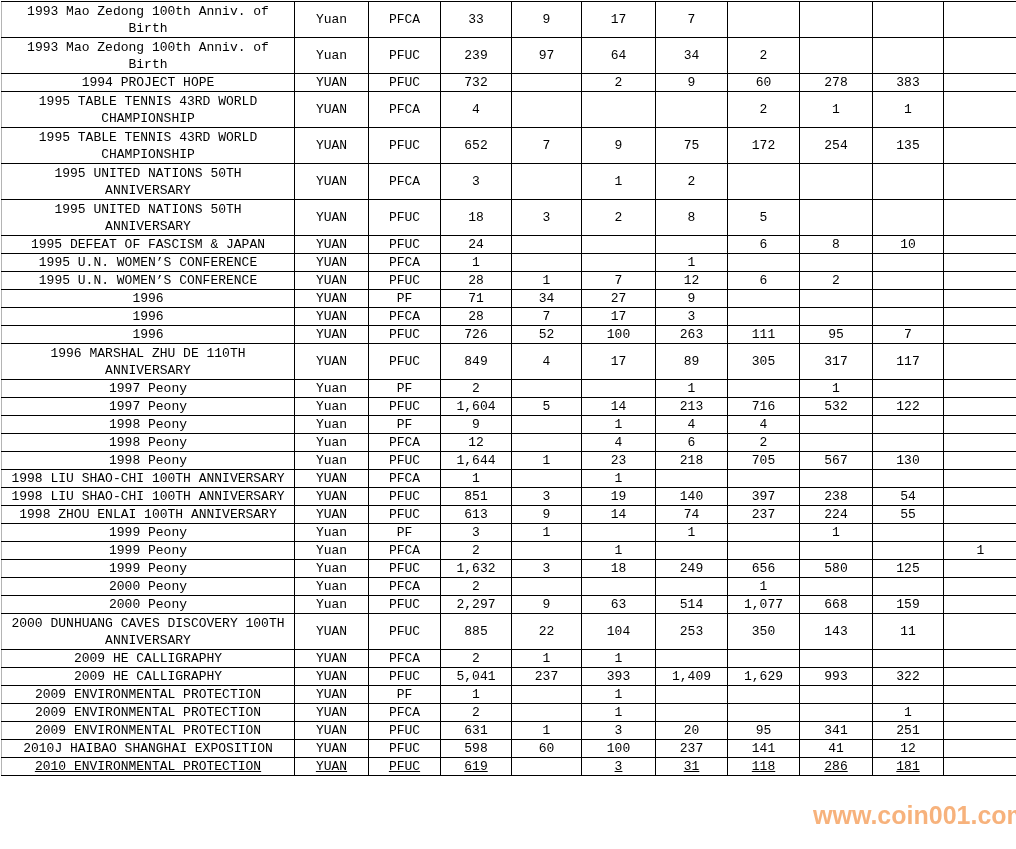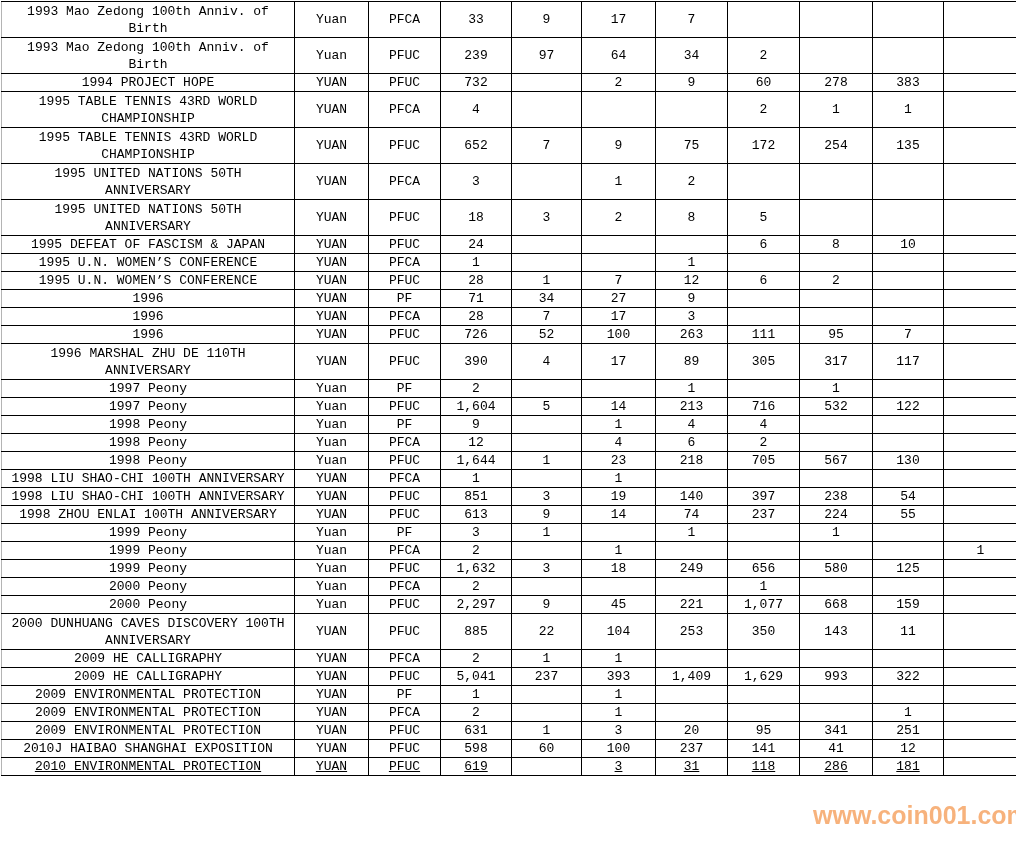--- a/index.html
+++ b/index.html
@@ -241,21 +241,21 @@
         <td>111</td>
         <td>95</td>
         <td>7</td>
         <td></td>
       </tr>
       <tr style="height: 36px;">
         <td class="c0">1996 MARSHAL ZHU DE 110TH
 ANNIVERSARY</td>
         <td>YUAN</td>
         <td>PFUC</td>
-        <td>390</td>
+        <td>849</td>
         <td>4</td>
         <td>17</td>
         <td>89</td>
         <td>305</td>
         <td>317</td>
         <td>117</td>
         <td></td>
       </tr>
       <tr style="height: 18px;">
         <td class="c0">1997 Peony</td>
@@ -412,22 +412,22 @@
         <td></td>
         <td></td>
         <td></td>
       </tr>
       <tr style="height: 18px;">
         <td class="c0">2000 Peony</td>
         <td>Yuan</td>
         <td>PFUC</td>
         <td>2,297</td>
         <td>9</td>
-        <td>45</td>
-        <td>221</td>
+        <td>63</td>
+        <td>514</td>
         <td>1,077</td>
         <td>668</td>
         <td>159</td>
         <td></td>
       </tr>
       <tr style="height: 36px;">
         <td class="c0">2000 DUNHUANG CAVES DISCOVERY 100TH
 ANNIVERSARY</td>
         <td>YUAN</td>
         <td>PFUC</td>

